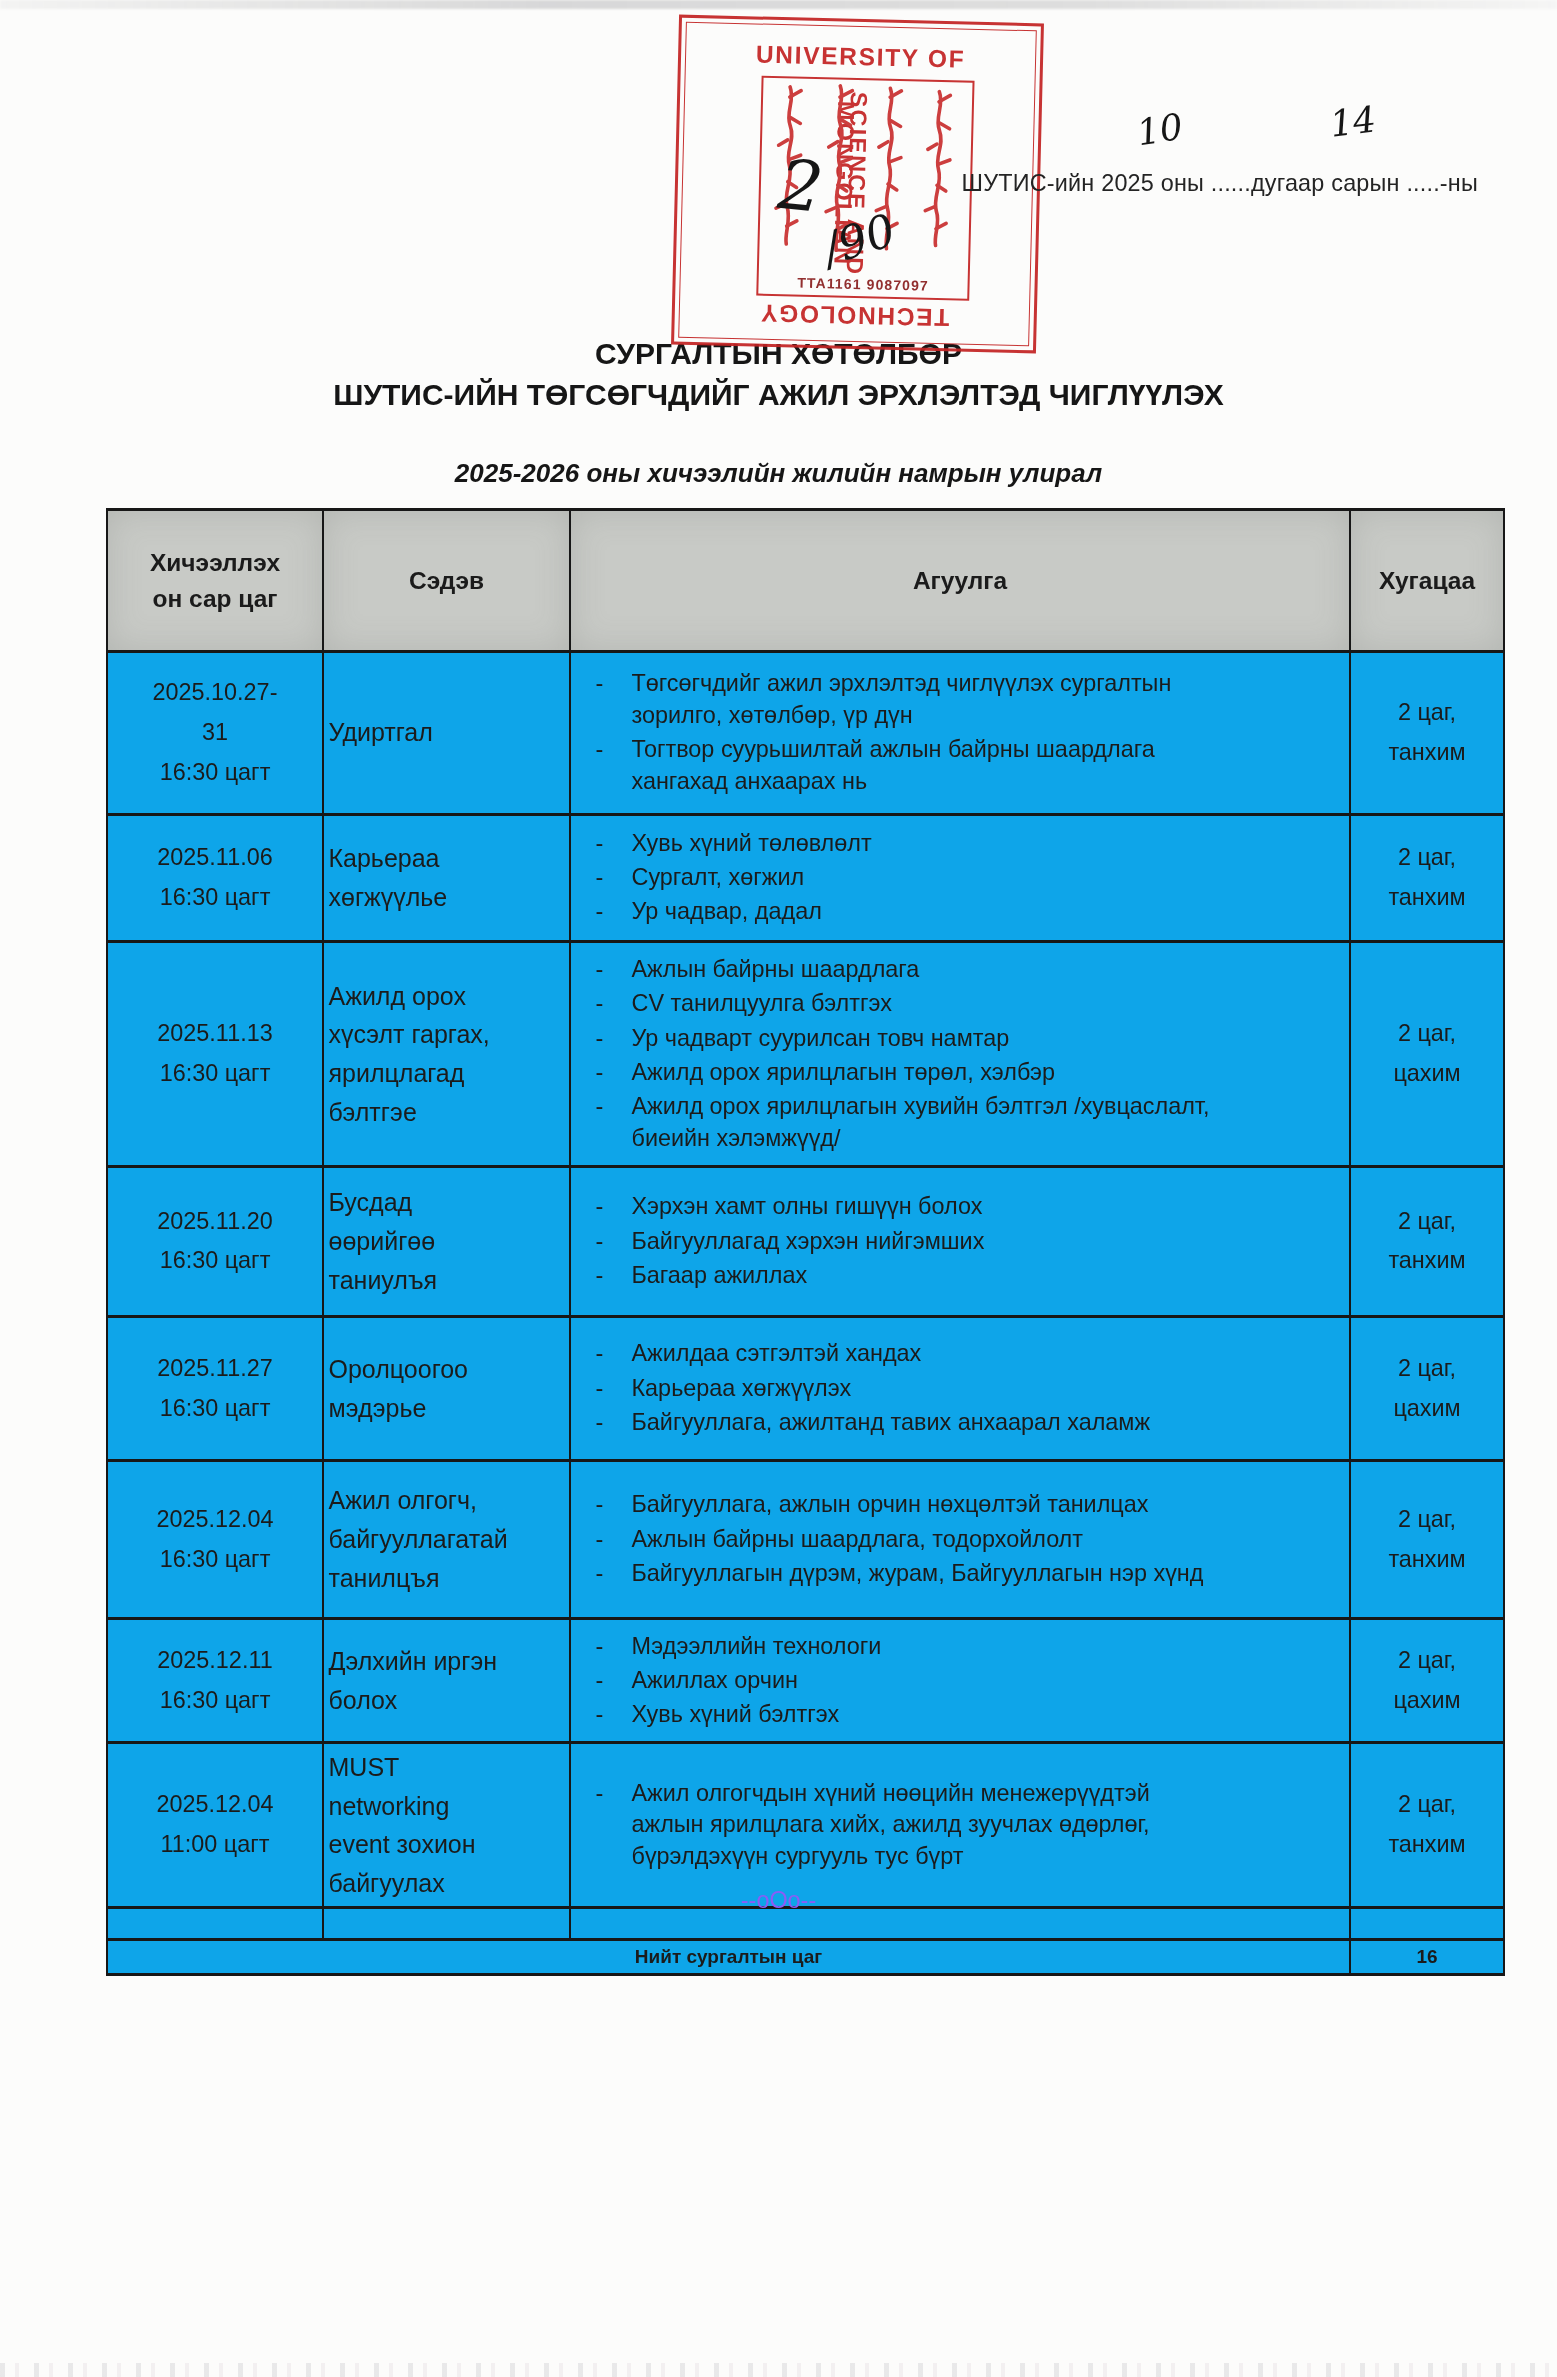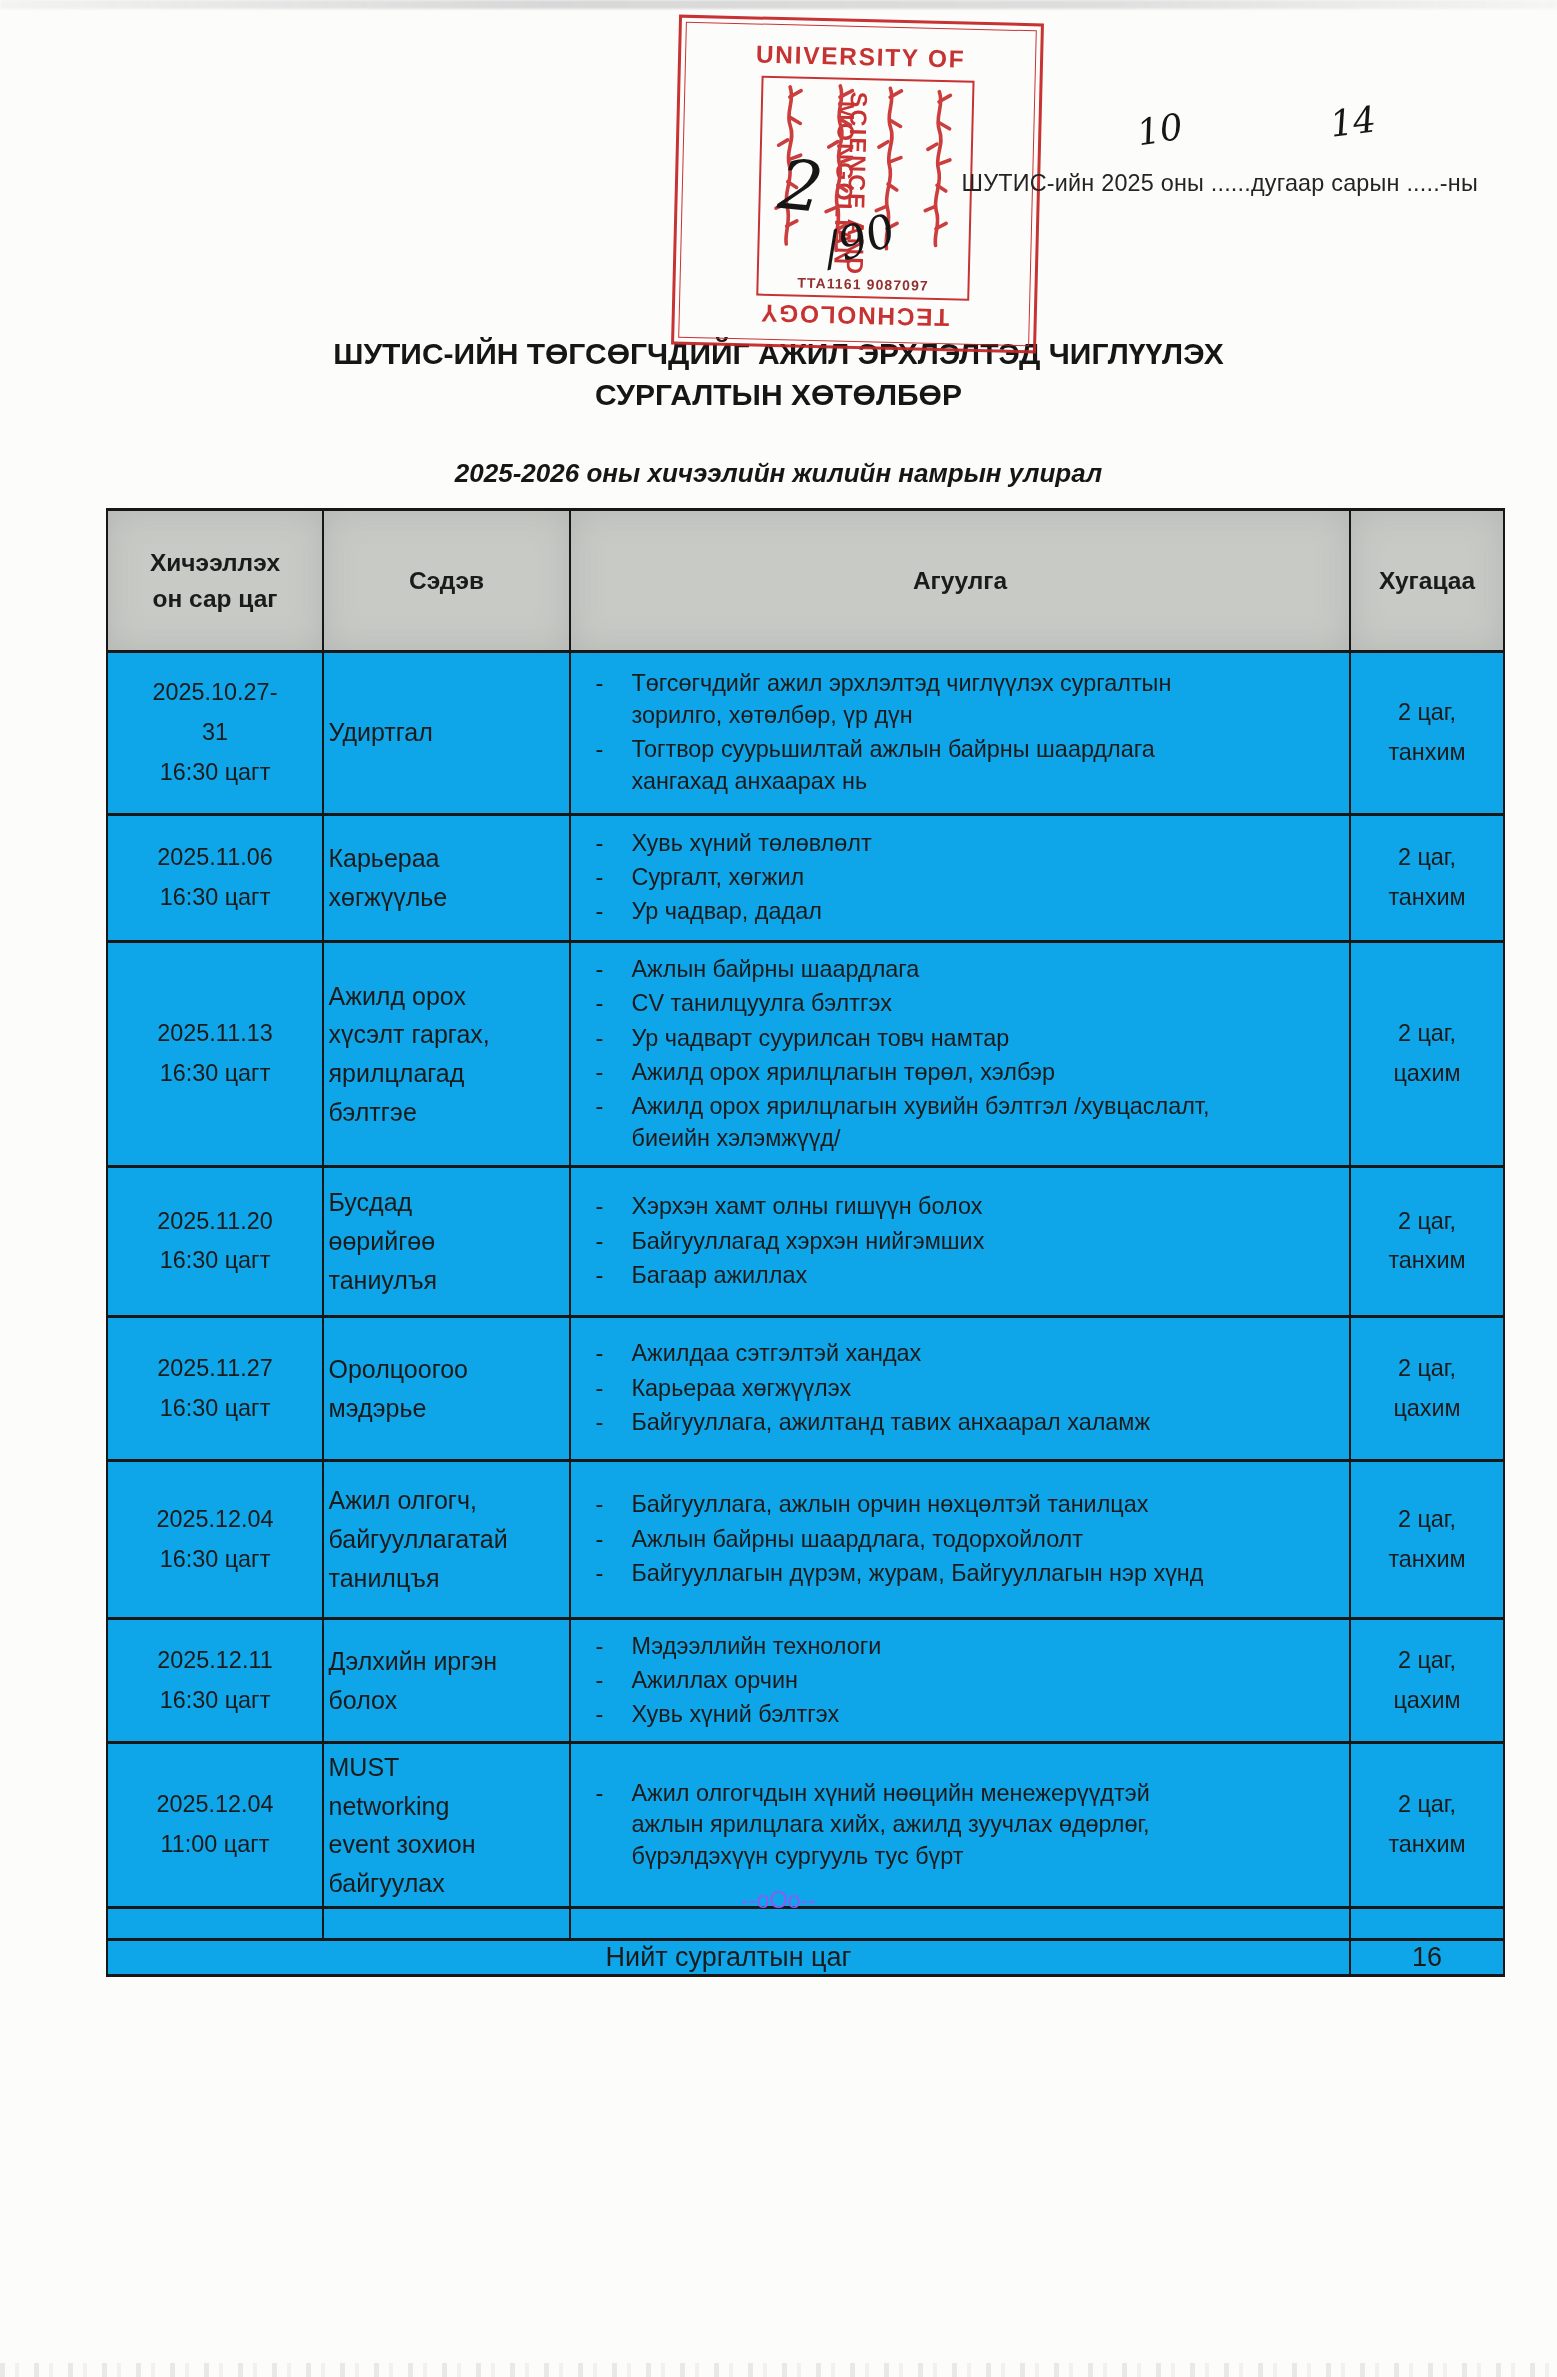--- a/index.html
+++ b/index.html
@@ -135,21 +135,21 @@
   tr.row-0 td { height: 144px; }
   tr.row-1 td { height: 109px; }
   tr.row-2 td { height: 184px; }
   tr.row-3 td { height: 131px; }
   tr.row-4 td { height: 126px; }
   tr.row-5 td { height: 139px; }
   tr.row-6 td { height: 105px; }
   tr.row-7 td { height: 129px; }
   tr.empty-row td { height: 27px; }
   tr.total-row td {
-    height: 30px; font-weight: normal; font-size: 27px; text-align: center;
+    height: 30px; font-weight: bold; font-size: 19px; text-align: center;
   }
 
   
   .footer-sep {
     position: absolute; top: 1887px; left: 0; width: 100%;
     text-align: center; font-size: 23.4px; color: #8b5cf6;
   }
 </style>
 </head>
 <body>
@@ -190,22 +190,22 @@
   <div class="header-note">
     <div>ШУТИС-ийн 2025 оны ......дугаар сарын .....-ны</div>
   </div>
 
   <div class="hand hand-month">10</div>
   <div class="hand hand-day">14</div>
   <div class="hand hand-num-main">2</div>
   <div class="hand hand-num-sub">/90</div>
 
   <div class="doc-title">
+    <div>СУРГАЛТЫН ХӨТӨЛБӨР</div>
     <div>ШУТИС-ИЙН ТӨГСӨГЧДИЙГ АЖИЛ ЭРХЛЭЛТЭД ЧИГЛҮҮЛЭХ</div>
-    <div>СУРГАЛТЫН ХӨТӨЛБӨР</div>
   </div>
   <div class="doc-subtitle">2025-2026 оны хичээлийн жилийн намрын улирал</div>
 
   <div class="table-wrap">
     <table class="schedule">
       <colgroup>
         <col style="width:216px">
           <col style="width:247px">
           <col style="width:780px">
           <col style="width:154px">

